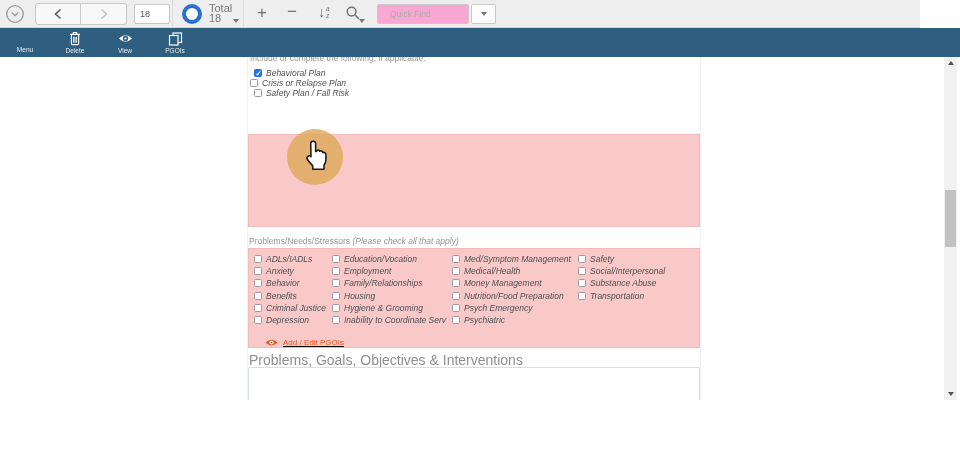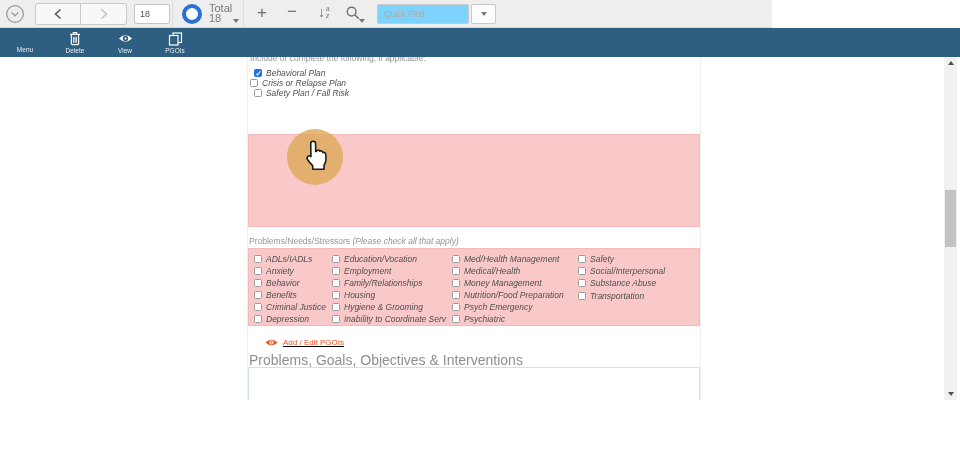--- a/index.html
+++ b/index.html
@@ -1,20 +1,20 @@
 <!DOCTYPE html>
 <html><head>
 <meta charset="utf-8">
 <style>
   * { box-sizing: border-box; margin: 0; padding: 0; }
   html, body { width: 960px; height: 469px; background: #ffffff; overflow: hidden;
     font-family: "Liberation Sans", sans-serif; }
 
   
-  .top-toolbar { position: absolute; top: 0; left: 0; width: 772px; height: 28px;
+  .top-toolbar { position: absolute; top: 0; left: 0; width: 920px; height: 28px;
     background: #eeeeee; border-bottom: 1px solid #d4d4d4; }
   .tb-abs { position: absolute; }
   .circle-chevron { left: 5px; top: 4px; }
   .nav-group { left: 35px; top: 3px; display: flex; }
   .nav-btn { width: 46px; height: 22px; background: #f8f8f8; border: 1px solid #c9c9c9;
     display: flex; align-items: center; justify-content: center; }
   .nav-btn.back { border-radius: 3px 0 0 3px; }
   .nav-btn.fwd { border-radius: 0 3px 3px 0; border-left: none; }
   .page-input { left: 134px; top: 4px; width: 36px; height: 20px; border: 1px solid #c6c6c6;
     background: #ffffff; font-size: 9px; color: #555; padding-left: 5px; border-radius: 2px; }
@@ -28,21 +28,21 @@
   .caret2 { left: 359px; top: 19px; }
   .tb-glyph { font-size: 17px; color: #707070; line-height: 17px; }
   .plus { left: 257px; top: 4px; }
   .minus { left: 287px; top: 3px; }
   .sort-icon { left: 318px; top: 4px; display: flex; align-items: center; }
   .sort-arrow { font-size: 14px; color: #707070; line-height: 16px; }
   .sort-letters { display: flex; flex-direction: column; font-size: 6.5px; color: #707070;
     line-height: 7px; font-style: normal; margin-left: 1px; }
   .search-icon { left: 345px; top: 5px; }
   .quick-find { left: 377px; top: 4px; width: 92px; height: 20px; border: 1px solid #c9c9c9;
-    background: #7dd3fc; font-size: 8.5px; color: #555; padding-left: 6px; border-radius: 2px; }
+    background: #f9a8d4; font-size: 8.5px; color: #555; padding-left: 12px; border-radius: 2px; }
   .quick-find::placeholder { color: #ababab; }
   .qf-drop { left: 471px; top: 4px; width: 25px; height: 20px; background: #fdfdfd;
     border: 1px solid #c9c9c9; border-radius: 2px; display: flex; align-items: center;
     justify-content: center; }
 
   
   .action-bar { position: absolute; top: 28px; left: 0; width: 960px; height: 29px;
     background: #2e5f80; display: flex; align-items: center; }
   .ab-item { width: 50px; height: 29px; display: flex; flex-direction: column;
     align-items: center; justify-content: center; cursor: pointer; }
@@ -73,21 +73,21 @@
     white-space: nowrap; }
   .discharge-label { position: absolute; left: 249px; top: 52px; width: 452px;
     line-height: 10.5px; }
   .pink-area { background: #f9c9c9; border: 1px solid #f3bcbc; }
   .discharge-box { position: absolute; left: 248px; top: 77px; width: 452px; height: 93px; }
   .click-indicator { position: absolute; left: 287px; top: 72px; width: 56px; height: 56px;
     border-radius: 50%; background: rgba(221, 170, 90, 0.82); }
   .cursor-hand { position: absolute; left: 303px; top: 83px; }
   .problems-heading { position: absolute; left: 249px; top: 179px; }
   .problems-note { font-style: italic; }
-  .problems-panel { position: absolute; left: 248px; top: 191px; width: 452px; height: 78px;
+  .problems-panel { position: absolute; left: 248px; top: 191px; width: 452px; height: 100px;
     display: flex; padding: 4px 0 0 5px; }
   .prob-col { display: flex; flex-direction: column; }
   .prob-col.c1 { width: 78px; }
   .prob-col.c2 { width: 120px; }
   .prob-col.c3 { width: 126px; }
   .prob-col.c4 { width: 120px; }
   .prob-item { display: flex; align-items: center; height: 12.2px; }
   .pgoi-link { position: absolute; left: 265px; top: 281px; display: flex;
     align-items: center; cursor: pointer; text-decoration: underline; }
   .pgoi-link-label { color: #e8511d; font-size: 8px; margin-left: 5px; }
@@ -302,21 +302,21 @@
           <span class="cb-label">Hygiene &amp; Grooming</span>
         </span>
       <span class="prob-item">
           <span class="cb"></span>
           <span class="cb-label">Inability to Coordinate Serv</span>
         </span>
     </div>
     <div class="prob-col c3">
       <span class="prob-item">
           <span class="cb"></span>
-          <span class="cb-label">Med/Health Management</span>
+          <span class="cb-label">Med/Symptom Management</span>
         </span>
       <span class="prob-item">
           <span class="cb"></span>
           <span class="cb-label">Medical/Health</span>
         </span>
       <span class="prob-item">
           <span class="cb"></span>
           <span class="cb-label">Money Management</span>
         </span>
       <span class="prob-item">

